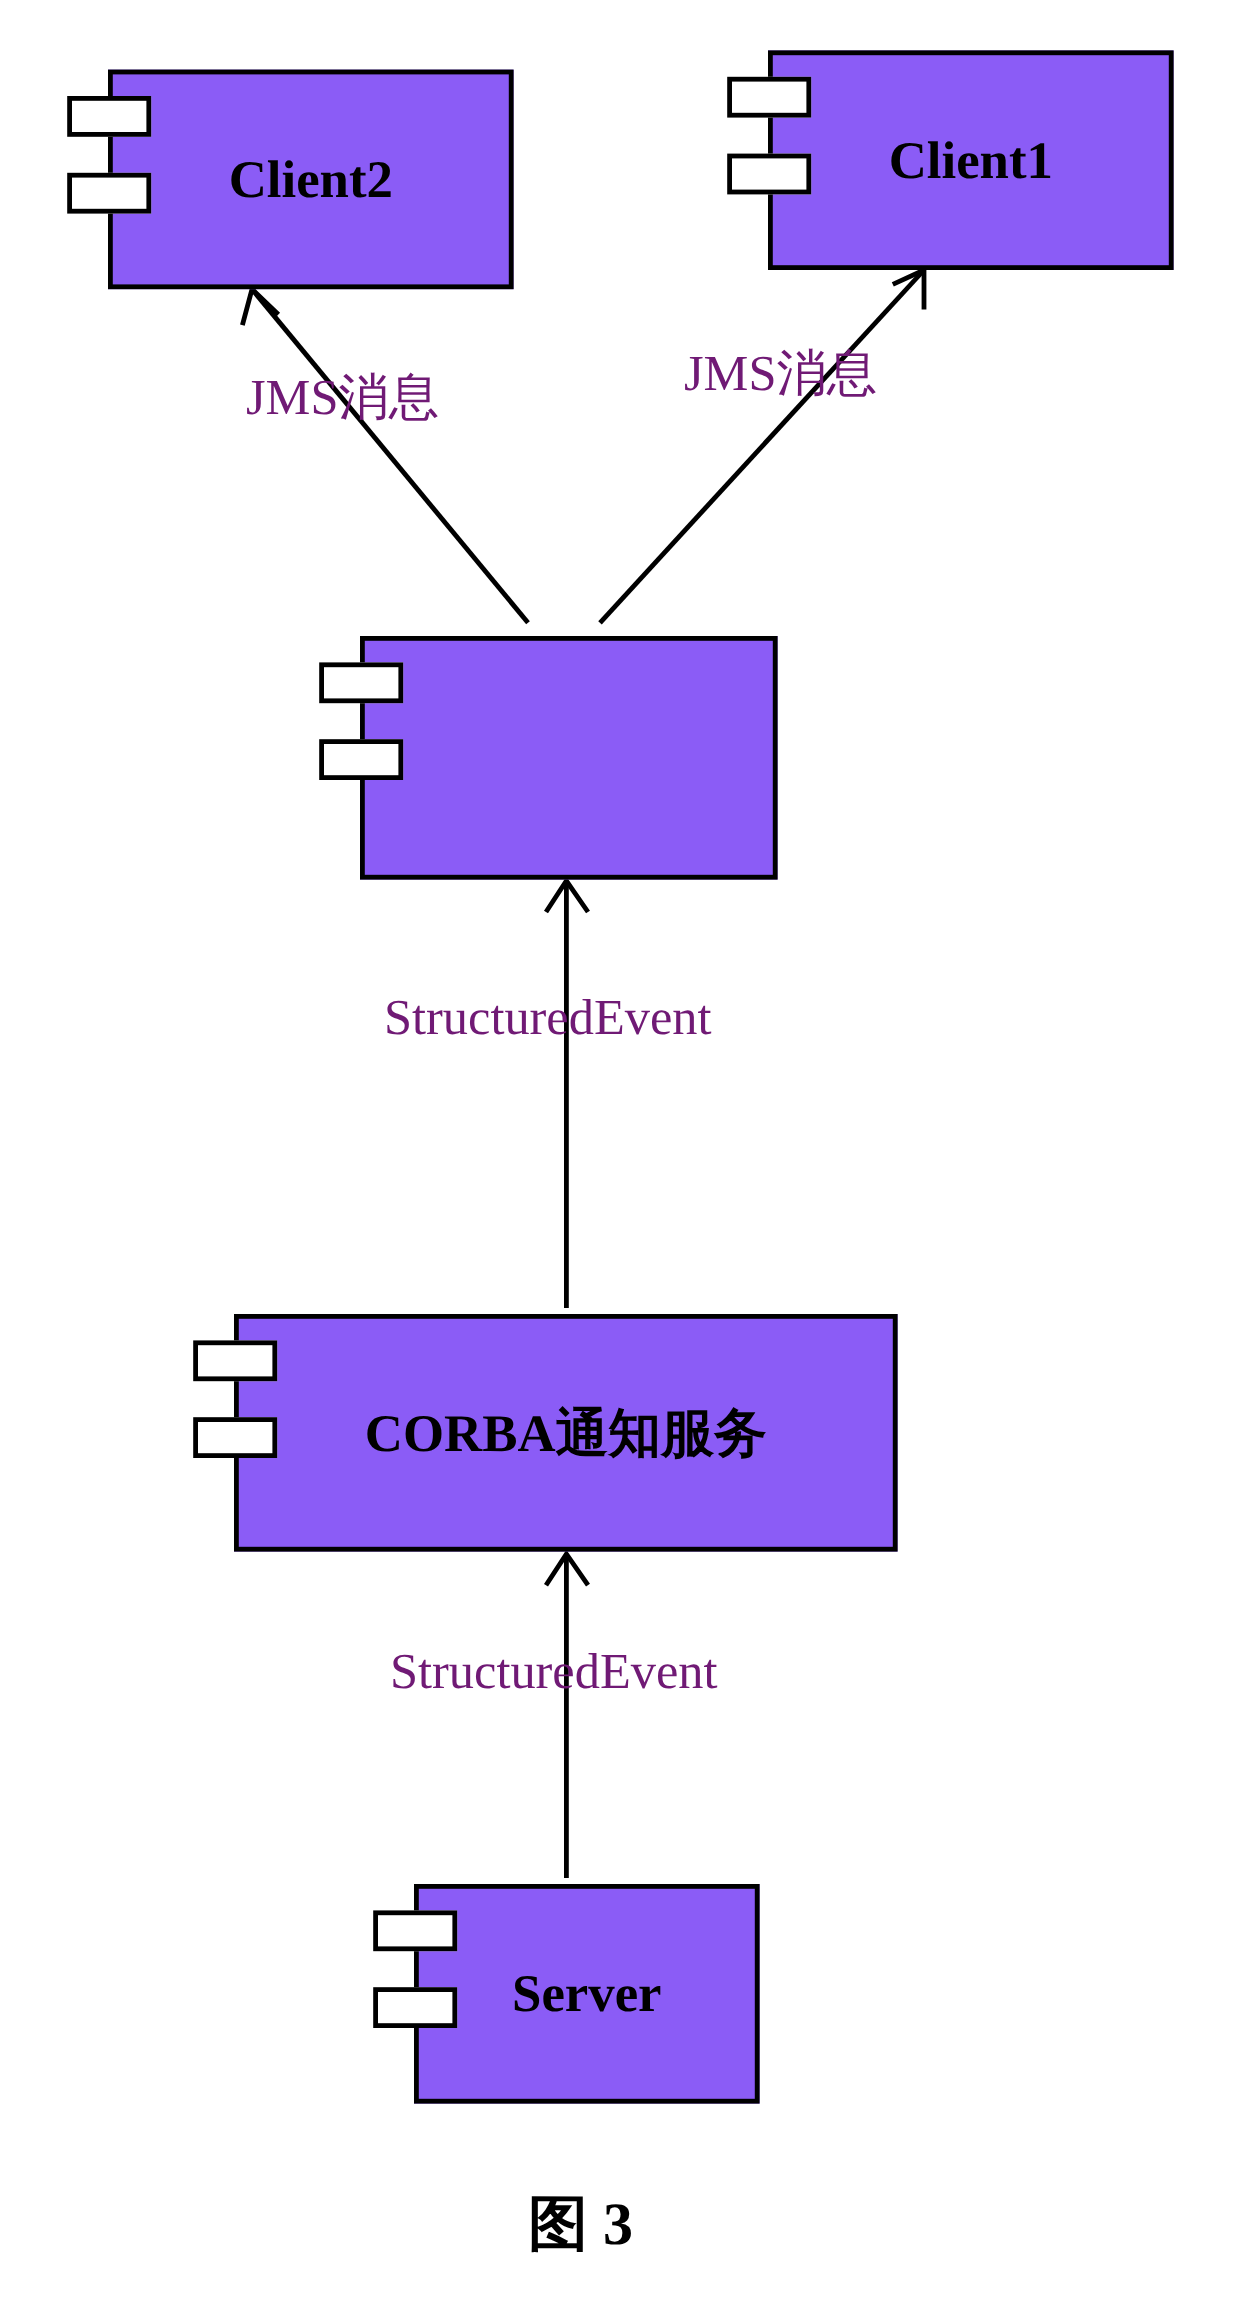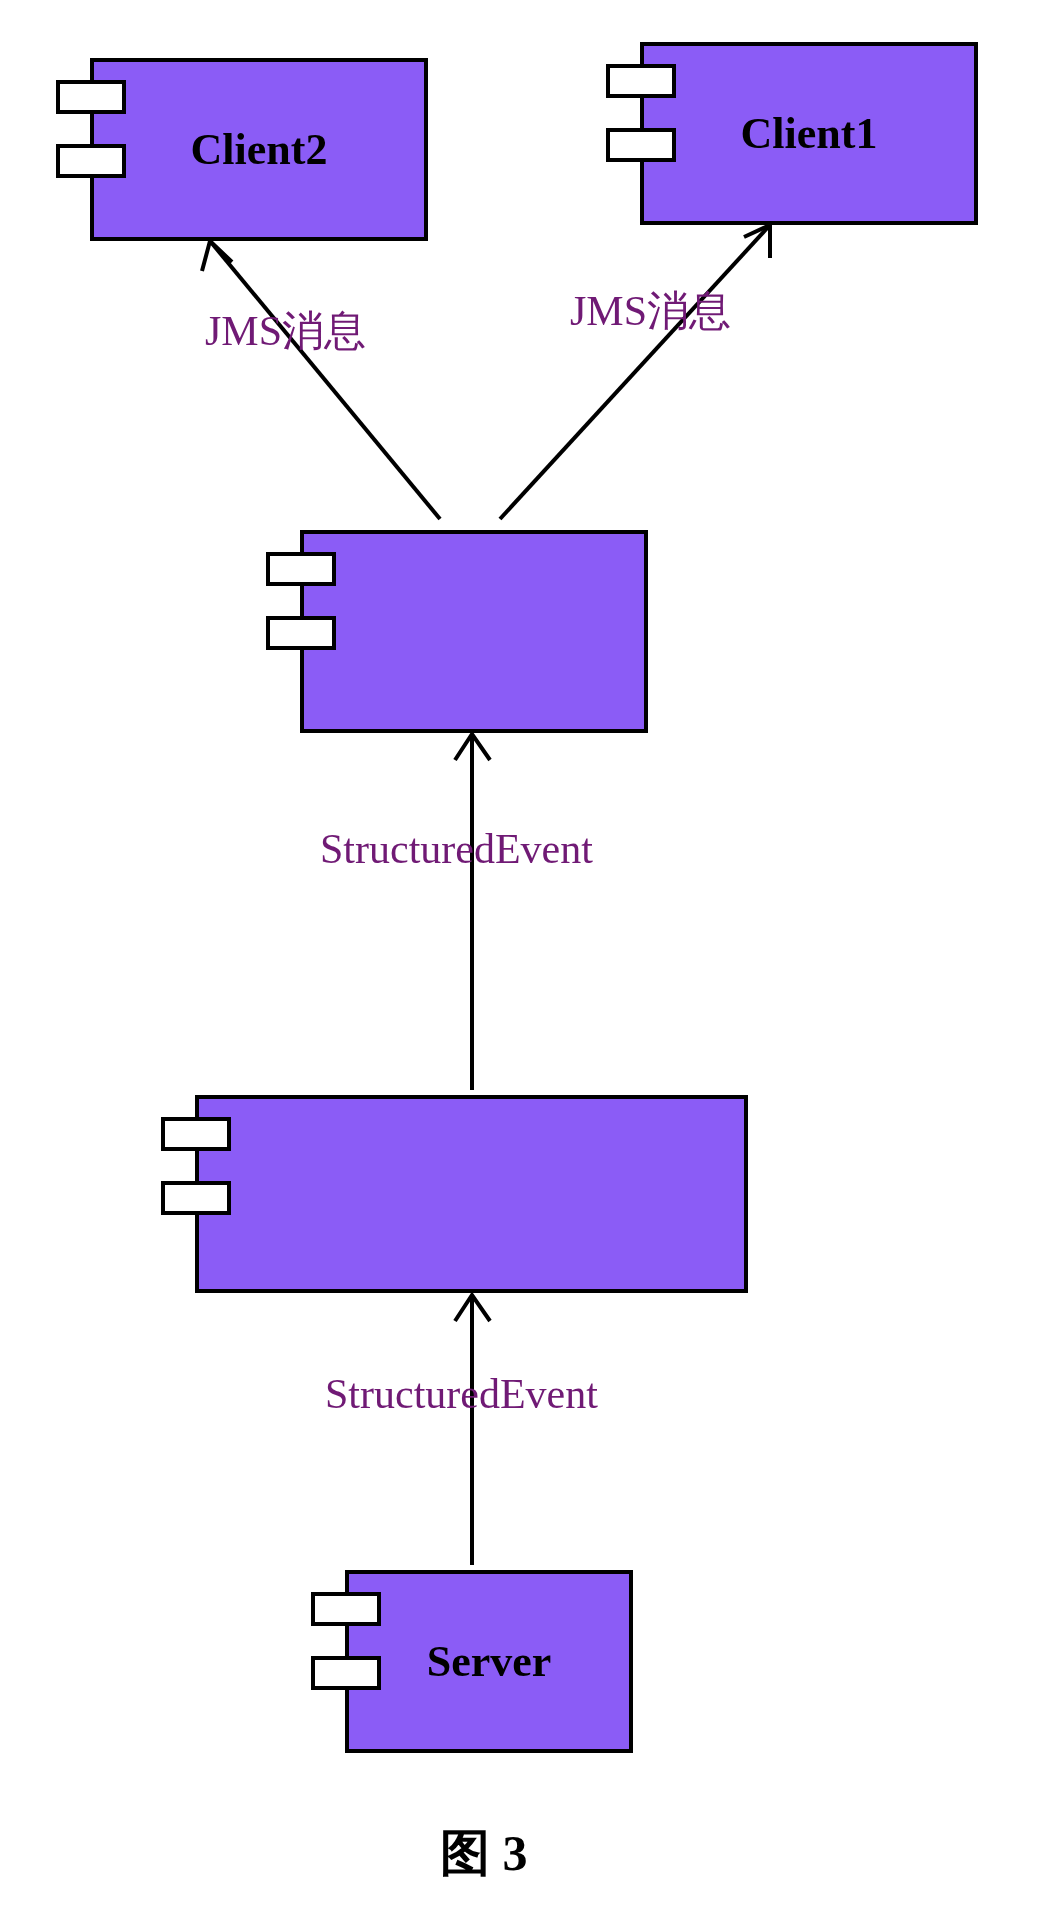--- a/index.html
+++ b/index.html
@@ -103,20 +103,21 @@
   </div>
 </div>
 
 <div class="label" style="left:320px; top:825px;">StructuredEvent</div>
 
 <div class="component-box" style="left:195px; top:1095px; width:545px; height:190px;">
   <div class="component-tabs">
     <div class="tab"></div>
     <div class="tab"></div>
   </div>
+  <span>CORBA通知服务</span>
 </div>
 
 <div class="label" style="left:325px; top:1370px;">StructuredEvent</div>
 
 <div class="component-box" style="left:345px; top:1570px; width:280px; height:175px;align-items:center;">
   <div class="component-tabs">
     <div class="tab"></div>
     <div class="tab"></div>
   </div>
   <span>Server</span>

